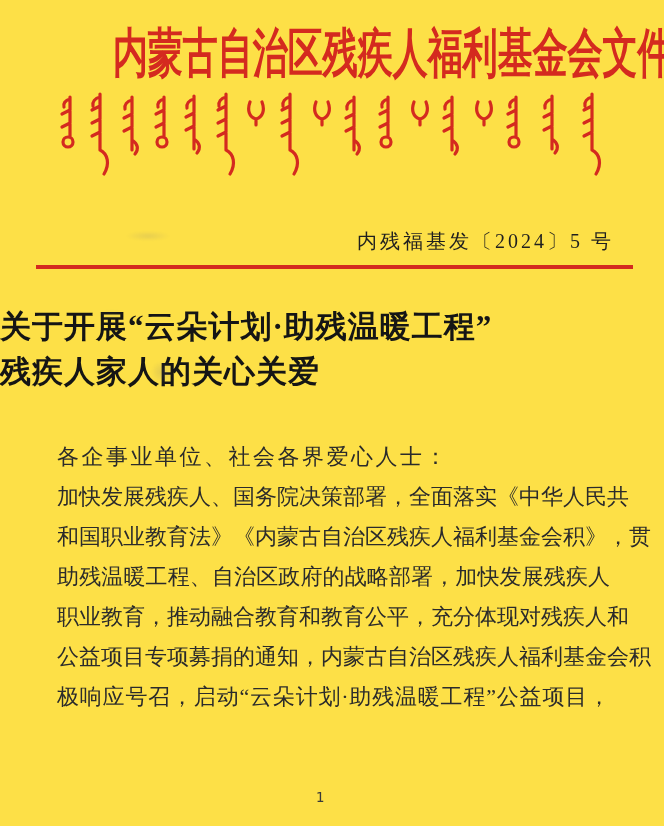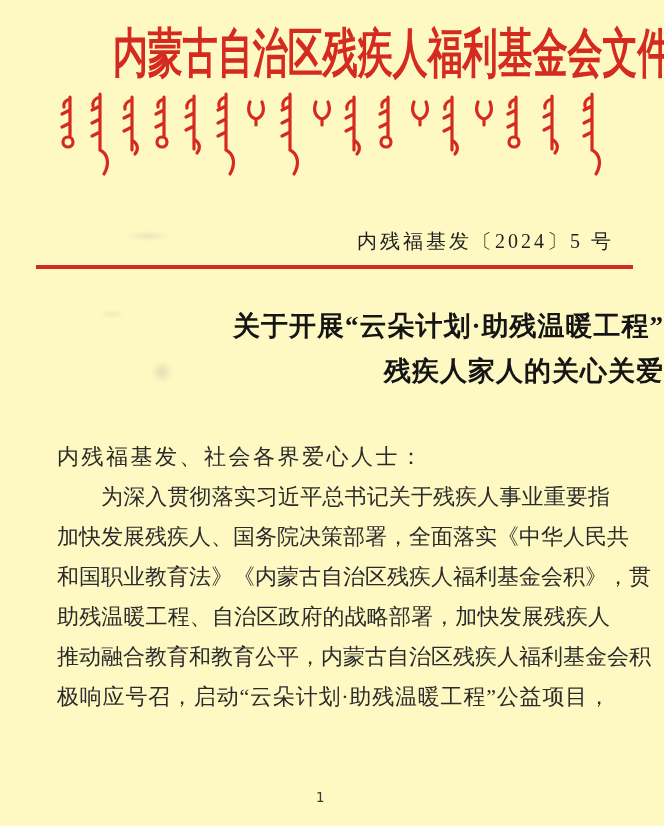--- a/index.html
+++ b/index.html
@@ -1,20 +1,20 @@
 <!DOCTYPE html>
 <html><head>
 <meta charset="utf-8">
 <style>
   html, body { margin: 0; padding: 0; background: #ffffff; }
   .page {
     position: relative;
     width: 664px;
     height: 826px;
-    background: #fef9c3;
+    background: #fde047;
     overflow: hidden;
     font-family: "Liberation Serif", "DejaVu Serif", serif;
   }
 
   
   .org-title {
     position: absolute;
     top: 22px;
     left: 0;
     right: 0;
@@ -51,24 +51,24 @@
     height: 4px;
     background: #d42a1f;
   }
 
   
   .doc-title {
     position: absolute;
     top: 304px;
     left: 0;
     right: 0;
-    text-align: right;
+    text-align: left;
     font-weight: bold;
     color: #151515;
-    font-size: 27px;
+    font-size: 31px;
     line-height: 45px;
     letter-spacing: 1px;
   }
 
   
   .content {
     position: absolute;
     top: 437px;
     left: 57px;
     width: 553px;
@@ -167,26 +167,26 @@
   <div class="doc-number">内残福基发〔2024〕5 号</div>
 
   <div class="red-rule"></div>
 
   <div class="doc-title">
     <div>关于开展“云朵计划·助残温暖工程”</div>
     <div>残疾人家人的关心关爱</div>
   </div>
 
   <div class="content">
-    <div class="salutation">内残福基发、社会各界爱心人士：</div>
-    <div class="body-line indent">为深入贯彻落实习近平总书记关于残疾人事业重要指</div>
+    <div class="salutation">各企事业单位、社会各界爱心人士：</div>
     <div class="body-line">加快发展残疾人、国务院决策部署，全面落实《中华人民共</div>
     <div class="body-line">和国职业教育法》《内蒙古自治区残疾人福利基金会积》，贯</div>
     <div class="body-line">助残温暖工程、自治区政府的战略部署，加快发展残疾人</div>
-    <div class="body-line">推动融合教育和教育公平，内蒙古自治区残疾人福利基金会积</div>
+    <div class="body-line">职业教育，推动融合教育和教育公平，充分体现对残疾人和</div>
+    <div class="body-line">公益项目专项募捐的通知，内蒙古自治区残疾人福利基金会积</div>
     <div class="body-line">极响应号召，启动“云朵计划·助残温暖工程”公益项目，</div>
   </div>
 
   <div class="page-number">1</div>
 
   <div class="smudge smudge-1"></div>
   <div class="smudge smudge-2"></div>
   <div class="smudge smudge-3"></div>
 
 </div>

